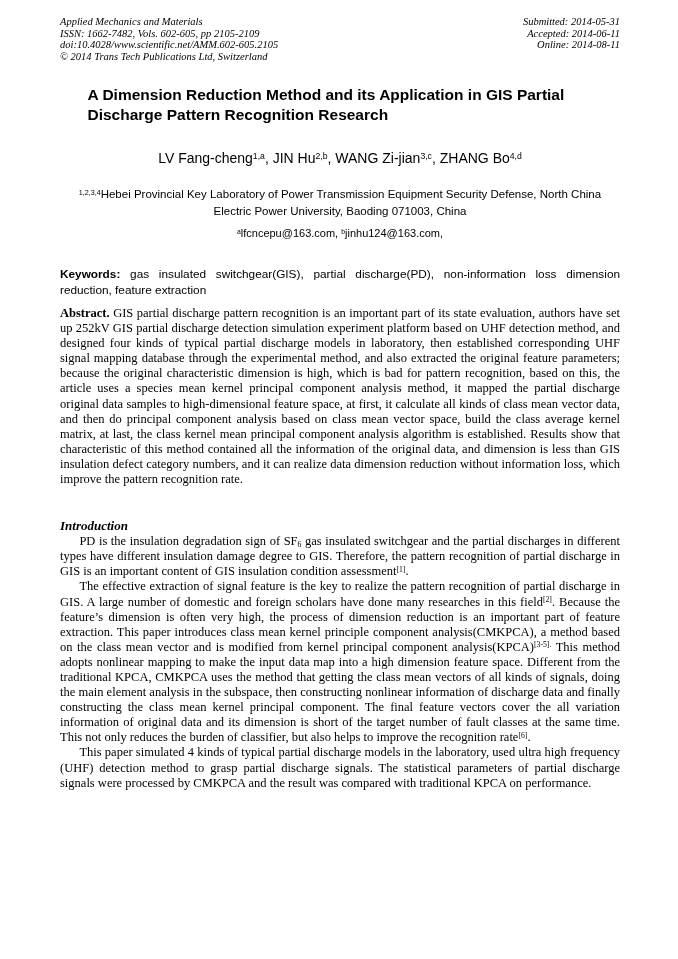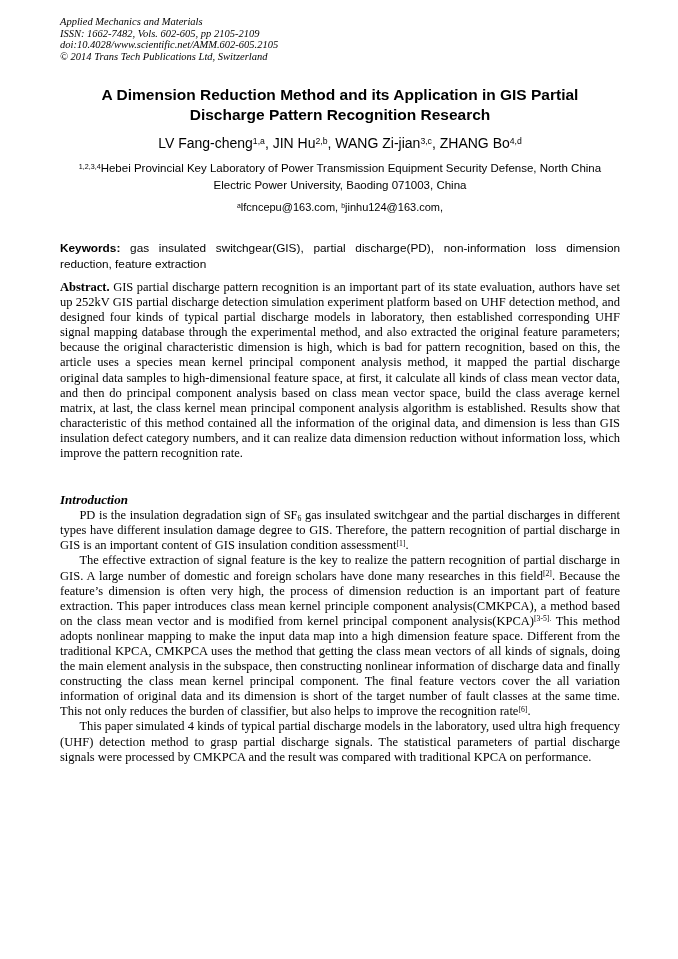--- a/index.html
+++ b/index.html
@@ -20,36 +20,35 @@
     font-size: 10.5px;
     line-height: 11.5px;
     gap: 34px;
   }
   .page-header .dates { text-align: right; }
   .paper-title {
     font-family: "Liberation Sans", sans-serif;
     font-weight: bold;
     font-size: 15.5px;
     line-height: 20px;
-    text-align: center;
     max-width: 505px;
     margin: 23px auto 0 auto;
   }
   .authors {
     font-family: "Liberation Sans", sans-serif;
     font-size: 14px;
     text-align: center;
-    margin-top: 10px;
+    margin-top: 25px;
   }
   .affiliation {
     font-family: "Liberation Sans", sans-serif;
     font-size: 11.5px;
     line-height: 16.5px;
     text-align: center;
-    margin-top: 9px;
+    margin-top: 20px;
   }
   .emails {
     font-family: "Liberation Sans", sans-serif;
     font-size: 11px;
     text-align: center;
     margin-top: 8px;
   }
   .keywords {
     font-family: "Liberation Sans", sans-serif;
     font-size: 11.8px;
@@ -89,20 +88,25 @@
 </head>
 <body>
 
 <header class="page-header">
   <div class="journal-info">
     <div>Applied Mechanics and Materials</div>
     <div>ISSN: 1662-7482, Vols. 602-605, pp 2105-2109</div>
     <div>doi:10.4028/www.scientific.net/AMM.602-605.2105</div>
     <div>© 2014 Trans Tech Publications Ltd, Switzerland</div>
   </div>
+  <div class="dates">
+    <div>Submitted: 2014-05-31</div>
+    <div>Accepted: 2014-06-11</div>
+    <div>Online: 2014-08-11</div>
+  </div>
 </header>
 
 <h1 class="paper-title">A Dimension Reduction Method and its Application in GIS Partial Discharge Pattern Recognition Research</h1>
 
 <div class="authors"><span>LV Fang-cheng</span><sup>1,a</sup><span>, JIN Hu</span><sup>2,b</sup><span>, WANG Zi-jian</span><sup>3,c</sup><span>, ZHANG Bo</span><sup>4,d</sup></div>
 
 <div class="affiliation"><sup>1,2,3,4</sup><span>Hebei Provincial Key Laboratory of Power Transmission Equipment Security Defense, North China Electric Power University, Baoding 071003, China</span></div>
 
 <div class="emails"><sup>a</sup><span>lfcncepu@163.com, </span><sup>b</sup><span>jinhu124@163.com,</span></div>
 

